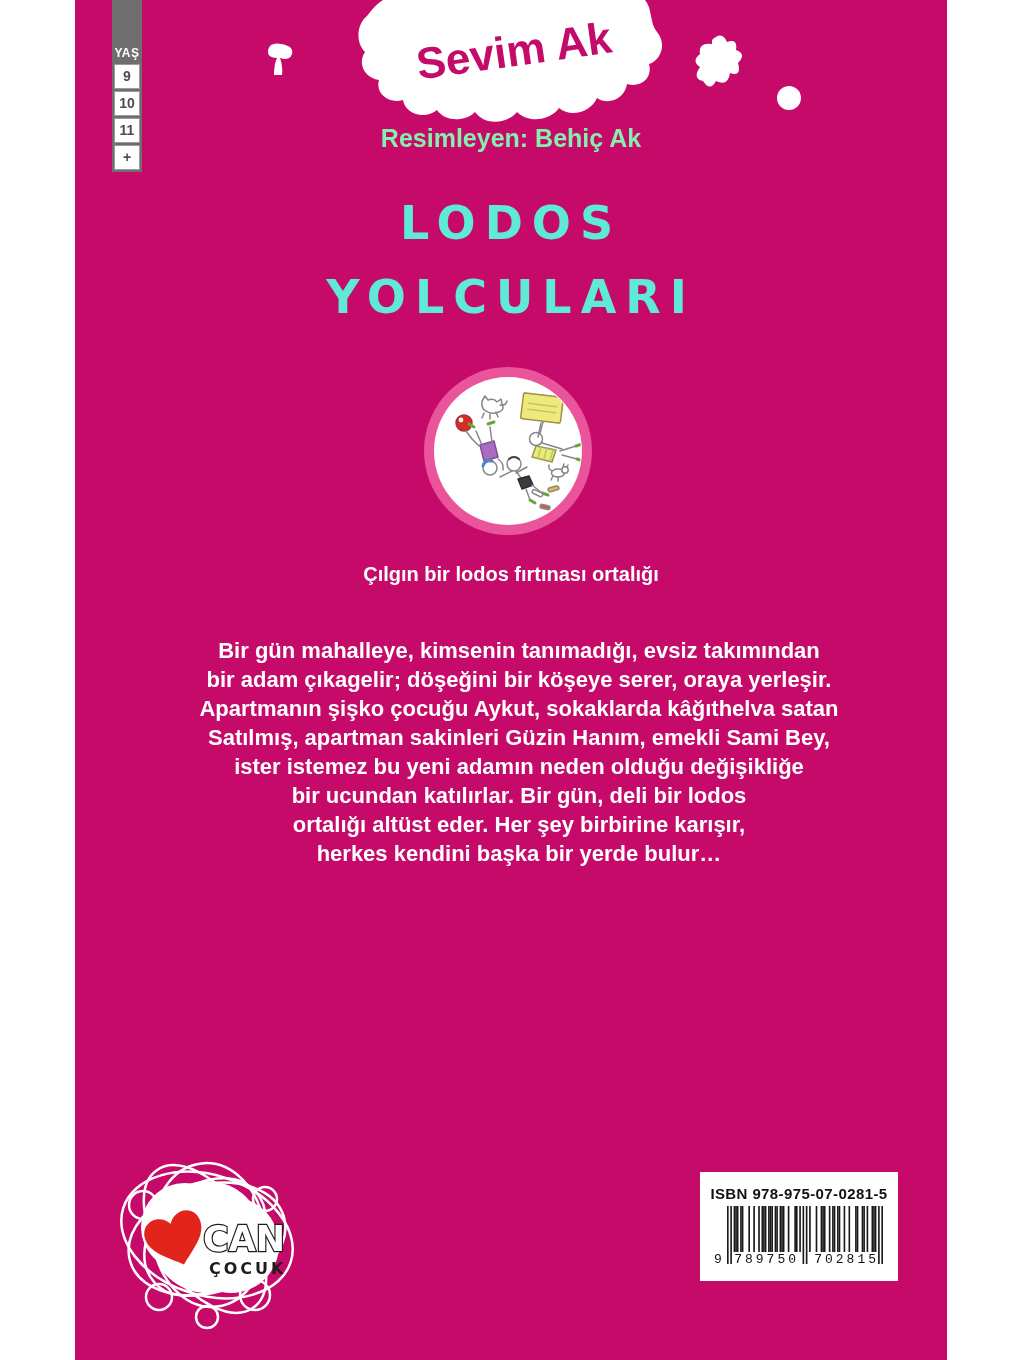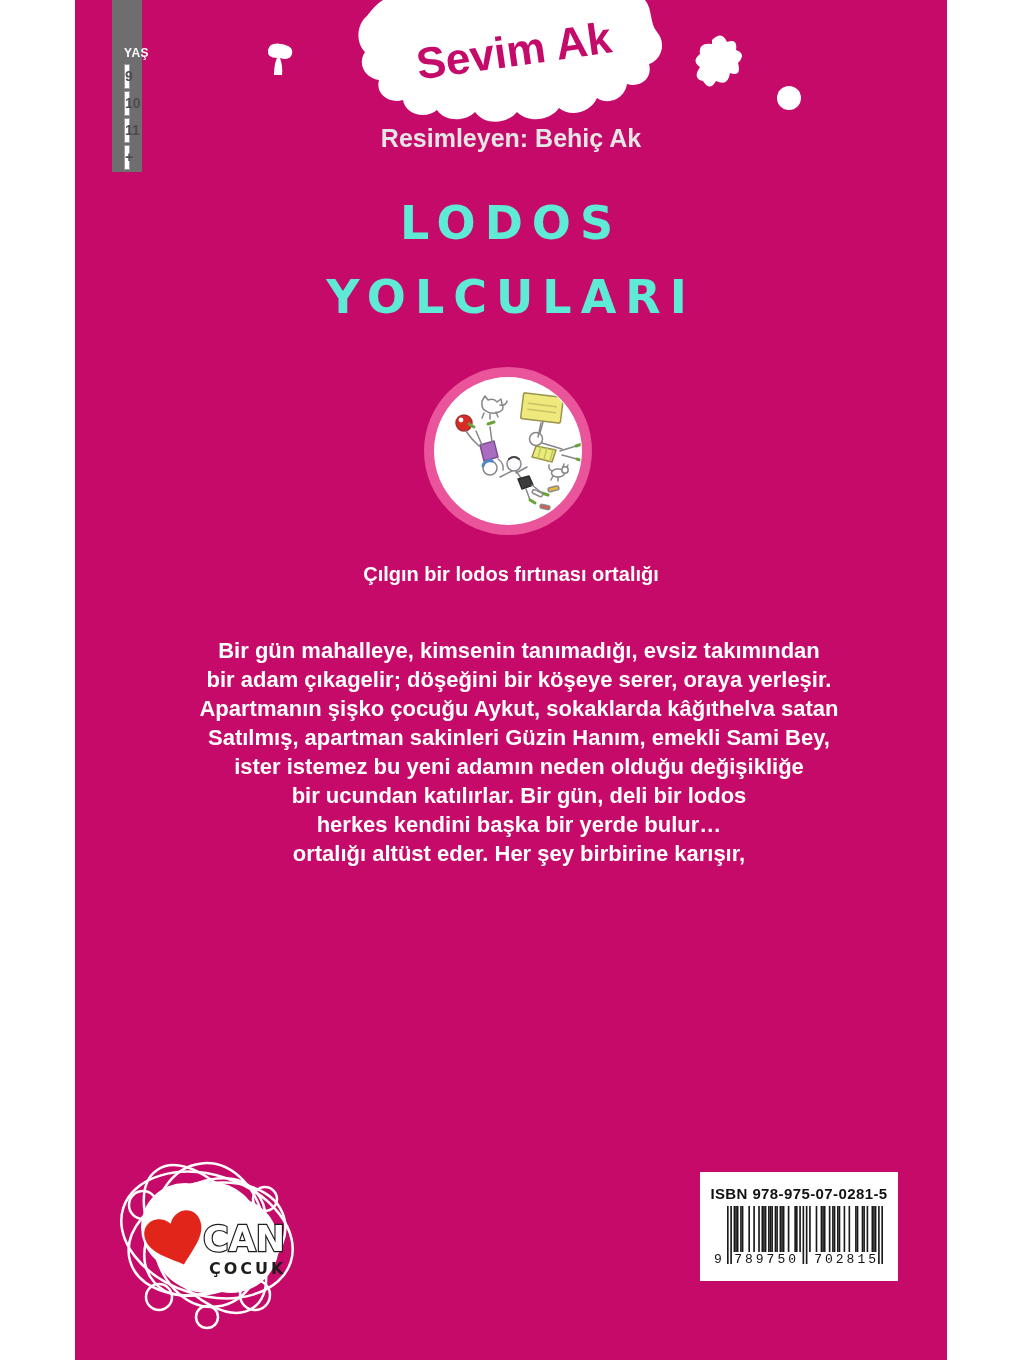--- a/index.html
+++ b/index.html
@@ -7,21 +7,21 @@
     width:1020px;height:1360px;position:relative;background:#ffffff;
     font-family:"Liberation Sans",sans-serif;overflow:hidden;
   }
   .cover{
     position:absolute;left:75px;top:0;width:872px;height:1360px;
     background:#c50a6a;
   }
   
   .age-strip{
     position:absolute;left:37px;top:0;width:30px;background:#6e6e6e;
-    padding:0 12px 2px;box-sizing:border-box;
+    padding:0 2px 2px;box-sizing:border-box;
   }
   .age-spacer{height:44px;}
   .age-label{
     color:#fff;font-size:12px;font-weight:bold;text-align:center;
     height:18px;line-height:18px;letter-spacing:.5px;
   }
   .age-box{
     background:#fff;border:1px solid #9b9b9b;height:25px;line-height:23px;
     text-align:center;font-size:14px;font-weight:bold;color:#4d4d4d;
     margin-top:2px;box-sizing:border-box;
@@ -31,21 +31,21 @@
   .cloud svg{position:absolute;left:0;top:0;}
   .author-name{
     position:absolute;top:26px;left:0;right:0;text-align:center;
     transform:rotate(-8deg);font-size:44px;font-weight:bold;color:#c50b69;
   }
   .blob{position:absolute;}
   .blob-dot{width:24px;height:24px;border-radius:50%;background:#fff;}
   
   .illustrator-line{
     position:absolute;top:124px;left:0;right:0;text-align:center;
-    font-size:25px;font-weight:600;color:#e5e5e5;
+    font-size:25px;font-weight:600;color:#86efac;
   }
   .book-title{
     position:absolute;top:186px;left:0;right:0;text-align:center;
     font-family:"DejaVu Sans",sans-serif;font-size:46px;font-weight:600;
     letter-spacing:9px;color:#5eead4;line-height:74px;
   }
   
   .disc{position:absolute;left:349px;top:367px;width:168px;height:168px;}
   
   .tagline{
@@ -192,22 +192,22 @@
     <div>Çılgın bir lodos fırtınası ortalığı</div>
   </div>
 
   <div class="synopsis">
     <div>Bir gün mahalleye, kimsenin tanımadığı, evsiz takımından</div>
     <div>bir adam çıkagelir; döşeğini bir köşeye serer, oraya yerleşir.</div>
     <div>Apartmanın şişko çocuğu Aykut, sokaklarda kâğıthelva satan</div>
     <div>Satılmış, apartman sakinleri Güzin Hanım, emekli Sami Bey,</div>
     <div>ister istemez bu yeni adamın neden olduğu değişikliğe</div>
     <div>bir ucundan katılırlar. Bir gün, deli bir lodos</div>
+    <div>ortalığı altüst eder. Her şey birbirine karışır,</div>
     <div>herkes kendini başka bir yerde bulur…</div>
-    <div>ortalığı altüst eder. Her şey birbirine karışır,</div>
   </div>
 
   <div class="publisher-logo">
     <svg width="185" height="185" viewBox="0 0 185 185">
       <g stroke="#ffffff" stroke-width="2.5" fill="none">
         <ellipse cx="92" cy="88" rx="88" ry="60" transform="rotate(18 92 88)"></ellipse>
         <ellipse cx="92" cy="92" rx="80" ry="54" transform="rotate(-16 92 92)"></ellipse>
         <ellipse cx="90" cy="92" rx="84" ry="46" transform="rotate(55 90 92)"></ellipse>
         <ellipse cx="94" cy="88" rx="72" ry="56" transform="rotate(84 94 88)"></ellipse>
         <ellipse cx="90" cy="90" rx="68" ry="50" transform="rotate(-42 90 90)"></ellipse>

